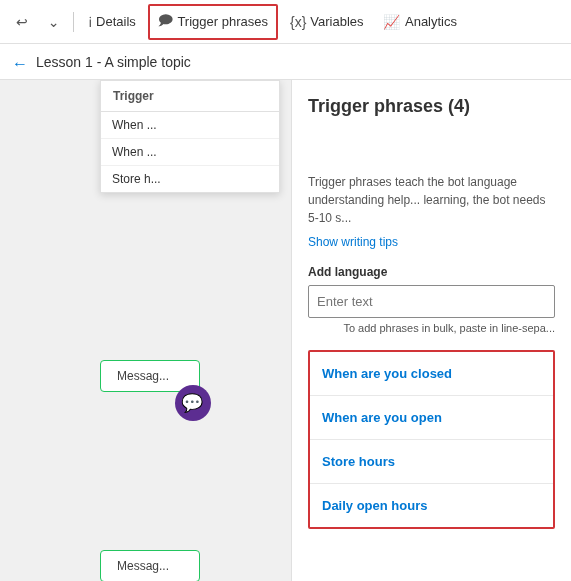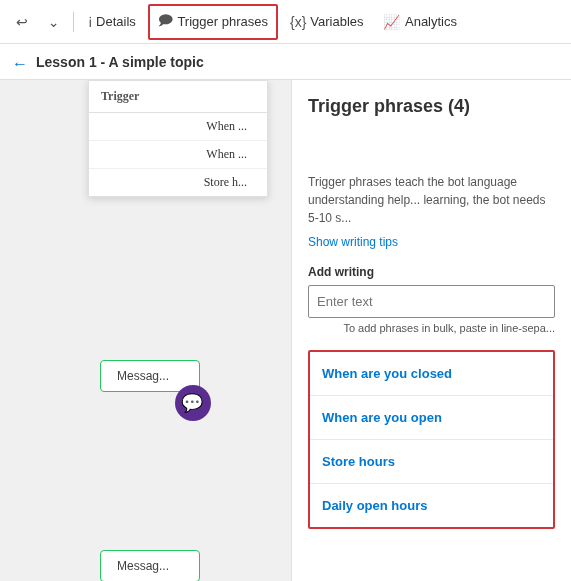--- a/index.html
+++ b/index.html
@@ -60,21 +60,21 @@
       padding: 0 12px;
       gap: 8px;
     }
     .back-arrow {
       color: #0078d4;
       font-size: 16px;
       cursor: pointer;
     }
     .breadcrumb-text {
       font-size: 14px;
-      font-weight: 700;
+      font-weight: 400;
       color: #333;
     }
 
     
     .main-area {
       display: flex;
       height: calc(581px - 80px);
       position: relative;
     }
 
@@ -82,42 +82,40 @@
     .canvas-area {
       flex: 1;
       background: #f0f0f0;
       position: relative;
       overflow: hidden;
     }
 
     
     .dropdown-panel {
       position: absolute;
-      left: 88px;
+      left: 100px;
       top: 0;
       width: 180px;
       background: #fff;
       border: 1px solid #e0e0e0;
       box-shadow: 0 2px 8px rgba(0,0,0,0.15);
       z-index: 10;
-      font-family: Liberation Serif, serif;
     }
     .dropdown-header {
       padding: 8px 12px;
       font-size: 12px;
       font-weight: 600;
       color: #555;
       border-bottom: 1px solid #e0e0e0;
     }
     .dropdown-item {
-      padding: 6px 20px;
+      padding: 6px 11px;
       font-size: 12px;
       color: #333;
       border-bottom: 1px solid #f0f0f0;
-      text-align: right;
     }
     .dropdown-item:last-child { border-bottom: none; }
 
     
     .message-node {
       position: absolute;
       background: #fff;
       border: 1px solid #22c55e;
       border-radius: 4px;
       padding: 8px 16px;
@@ -282,21 +280,21 @@
     </div>
 
   </div>
 
   <div class="right-panel">
 
     <div class="panel-title">Trigger phrases (4)</div>
     <div class="panel-description">Trigger phrases teach the bot language understanding help... learning, the bot needs 5-10 s...</div>
     <a class="show-tips-link">Show writing tips</a>
 
-    <div class="add-phrases-label">Add writing</div>
+    <div class="add-phrases-label">Add language</div>
     <input class="text-input" type="text" placeholder="Enter text" style="">
     <div class="bulk-paste-hint">To add phrases in bulk, paste in line-sepa...</div>
 
     <div class="phrases-list">
       <div class="phrase-item">When are you closed</div>
       <div class="phrase-item">When are you open</div>
       <div class="phrase-item">Store hours</div>
       <div class="phrase-item">Daily open hours</div>
     </div>
 

